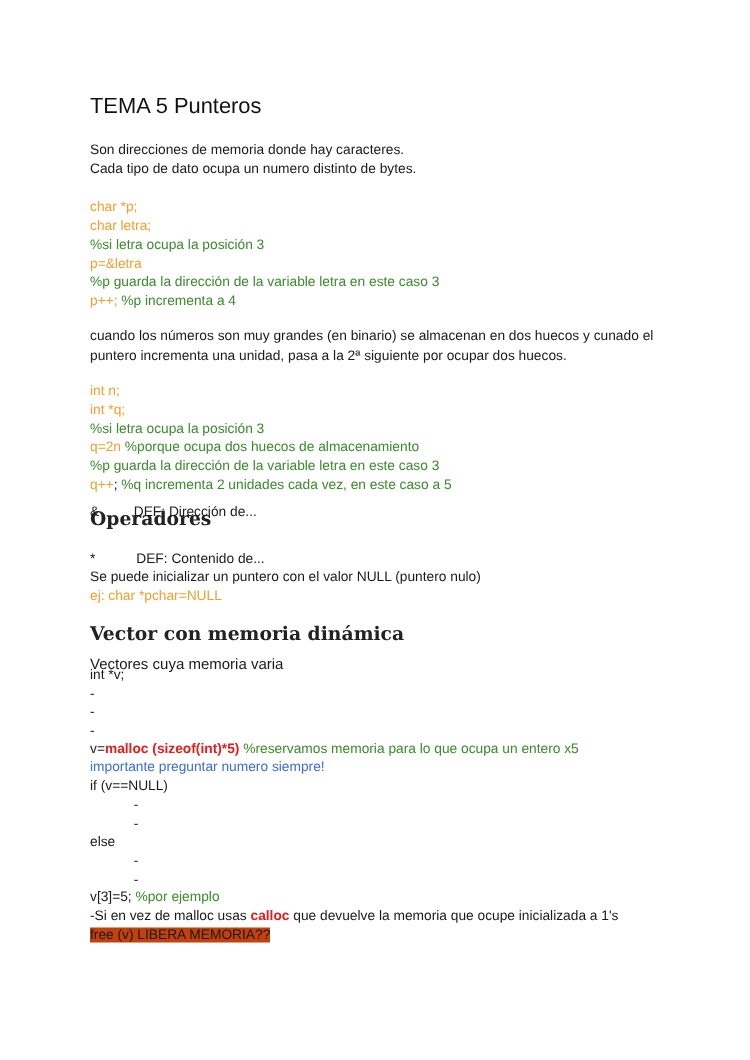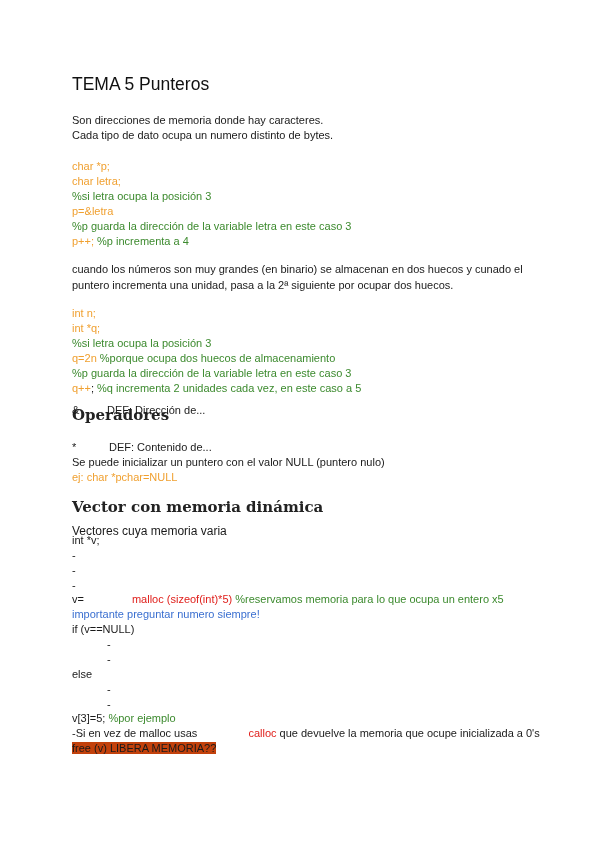--- a/index.html
+++ b/index.html
@@ -4,21 +4,21 @@
 <style>
   html, body { margin: 0; padding: 0; background: #ffffff; }
   body { width: 600px; height: 848px; position: relative; overflow: hidden;
          font-family: "Liberation Sans", sans-serif; color: #1a1a1a; }
   .page { position: absolute; left: 72px; top: 0; width: 470px; }
   .ln { position: absolute; left: 0; font-size: 11px; line-height: 14px; white-space: nowrap; }
   .title { font-size: 17.5px; font-weight: normal; line-height: 22px; color: #111; }
   .h2 { font-family: "DejaVu Serif", "Liberation Serif", serif; font-weight: bold; font-size: 15px; line-height: 16px; color: #222; text-align: center; }
   .orange { color: #f0a030; }
   .green { color: #3c8a2e; }
-  .red { color: #e0201c; font-weight: normal; margin-left: 48px; }
+  .red { color: #e0201c; font-weight: bold; }
   .blue { color: #3a6fd0; }
   .hl { background: #c2410c; }
   .para { white-space: normal; width: 460px; line-height: 15.5px; }
   .tab { display: inline-block; }
 </style>
 </head>
 <body>
 
 <div class="page">
 
@@ -72,19 +72,19 @@
   <div class="ln" style="top:622px">if (v==NULL)</div>
   <div class="ln" style="top:637px; left:35px">-</div>
   <div class="ln" style="top:652px; left:35px">-</div>
   <div class="ln" style="top:667px">else</div>
   <div class="ln" style="top:682px; left:35px">-</div>
   <div class="ln" style="top:697px; left:35px">-</div>
   <div class="ln" style="top:711px">
     <span>v[3]=5; </span><span class="green">%por ejemplo</span>
   </div>
   <div class="ln" style="top:726px">
-    <span>-Si en vez de malloc usas </span><span class="red">calloc</span><span> que devuelve la memoria que ocupe inicializada a 0's</span>
+    <span>-Si en vez de malloc usas </span><span class="red">calloc</span><span> que devuelve la memoria que ocupe inicializada a 1's</span>
   </div>
   <div class="ln" style="top:741px">
     <span class="hl">free (v) LIBERA MEMORIA??</span>
   </div>
 
 </div>
 
 </body></html>

